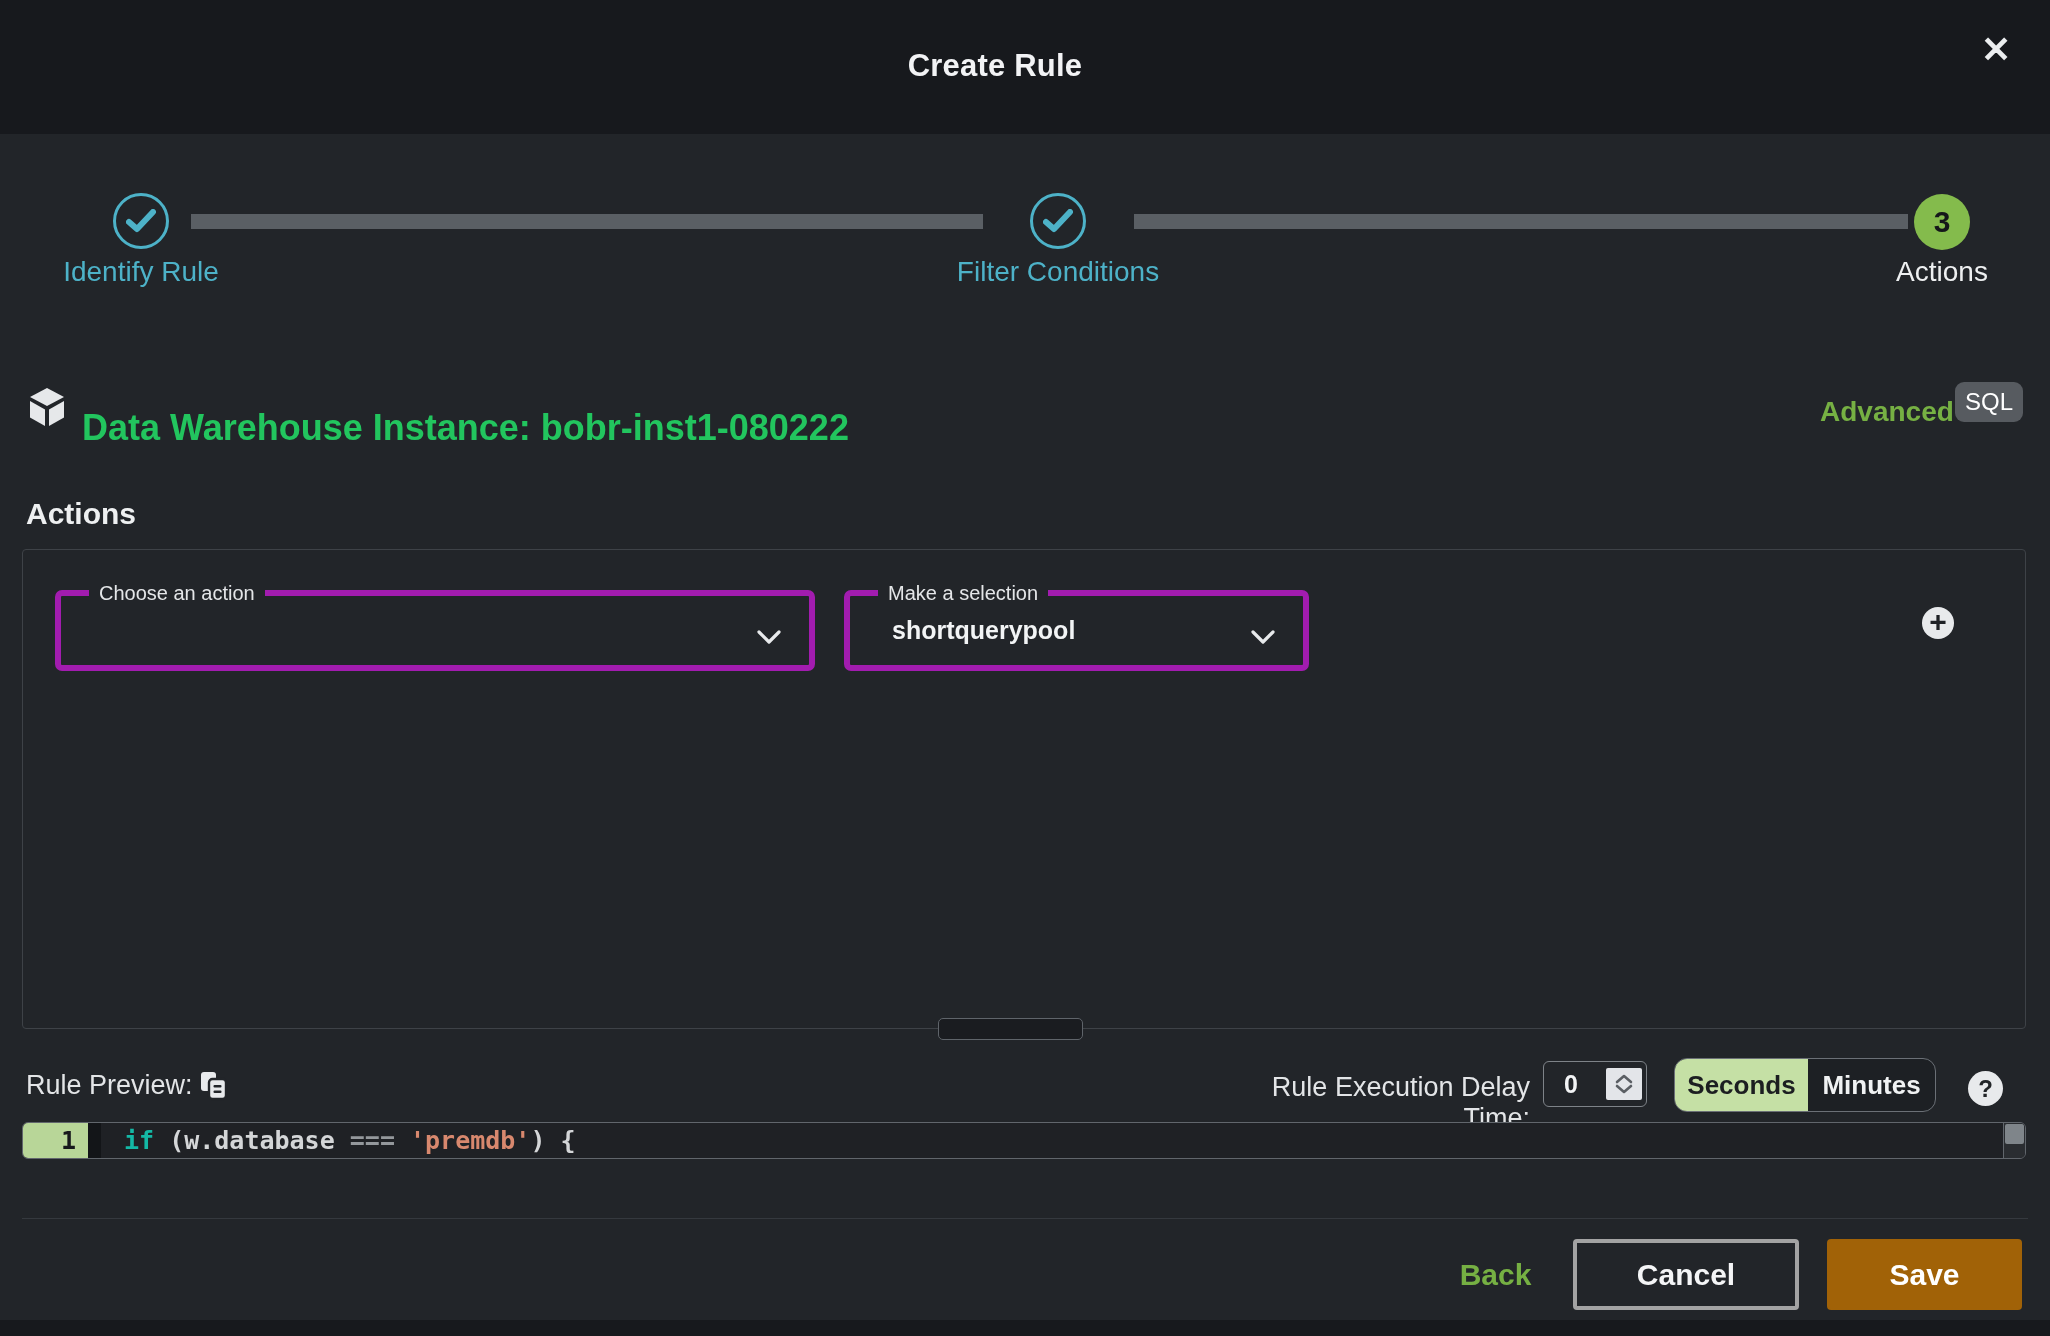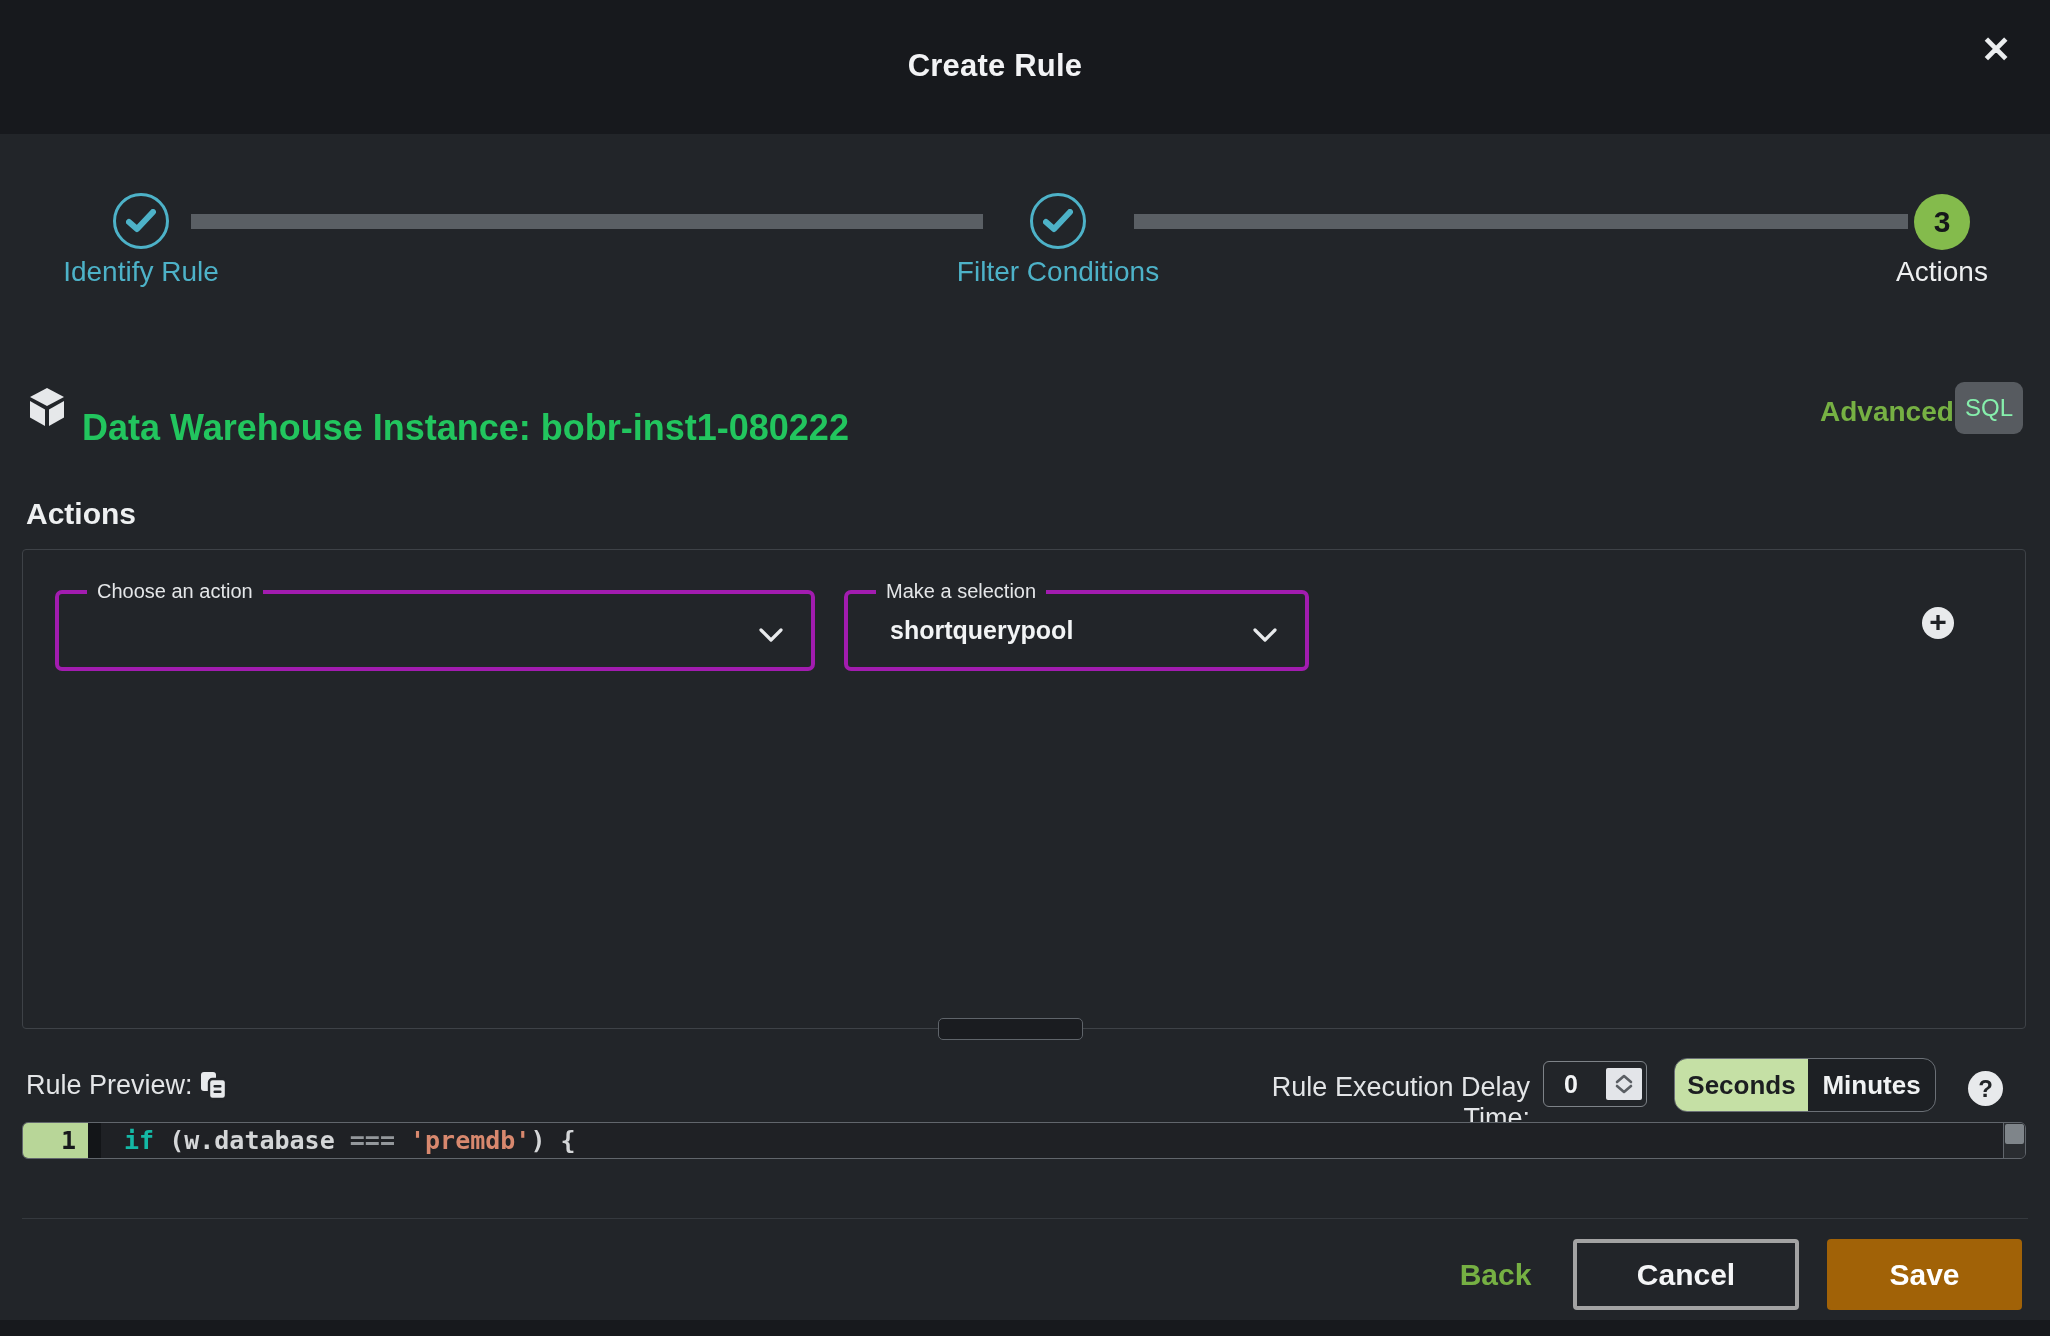--- a/index.html
+++ b/index.html
@@ -33,32 +33,32 @@
   .step-label {
     position:absolute; top:256px; width:240px; text-align:center;
     font-size:28px; font-weight:400; color:#4db2c8;
   }
   .l1 { left:21px; } .l2 { left:938px; } .l3 { left:1822px; color:#eef0f1; }
   
   .cube { position:absolute; left:26px; top:386px; }
   .inst-title { position:absolute; left:82px; top:394px; font-size:36px; font-weight:700; color:#22c55e;margin-top:13px; }
   .advanced { position:absolute; left:1820px; top:396px; font-size:28px; font-weight:600; color:#76b043; cursor:pointer; }
   .sql-btn {
-    position:absolute; left:1955px; top:382px; width:68px; height:52px;
+    position:absolute; left:1955px; top:382px; width:68px; height:40px;
     background:#575b60; border-radius:9px; display:flex; align-items:center; justify-content:center;
-    font-size:24px; color:#86efac; cursor:pointer;
+    font-size:24px; color:#ffffff; cursor:pointer;
   }
   
   .actions-h { position:absolute; left:26px; top:497px; font-size:30px; font-weight:700; }
   .panel {
     position:absolute; left:22px; top:549px; width:2004px; height:480px;
     border:1px solid #3e4247; border-radius:4px;
   }
   .dd {
-    position:absolute; height:81px; border:4px solid #a21caf; border-radius:7px; cursor:pointer;
+    position:absolute; height:81px; border:6px solid #a21caf; border-radius:7px; cursor:pointer;
   }
   .dd1 { left:32px; top:40px; width:760px; }
   .dd2 { left:821px; top:40px; width:465px; }
   .dd-label {
     position:absolute; left:28px; top:-14px; padding:0 10px; background:#222529;
     font-size:20px; color:#e4e6e8; white-space:nowrap;
   }
   .dd-value {
     position:absolute; left:42px; top:0; height:100%; display:flex; align-items:center;
     font-size:25px; font-weight:700; color:#f2f4f5;

